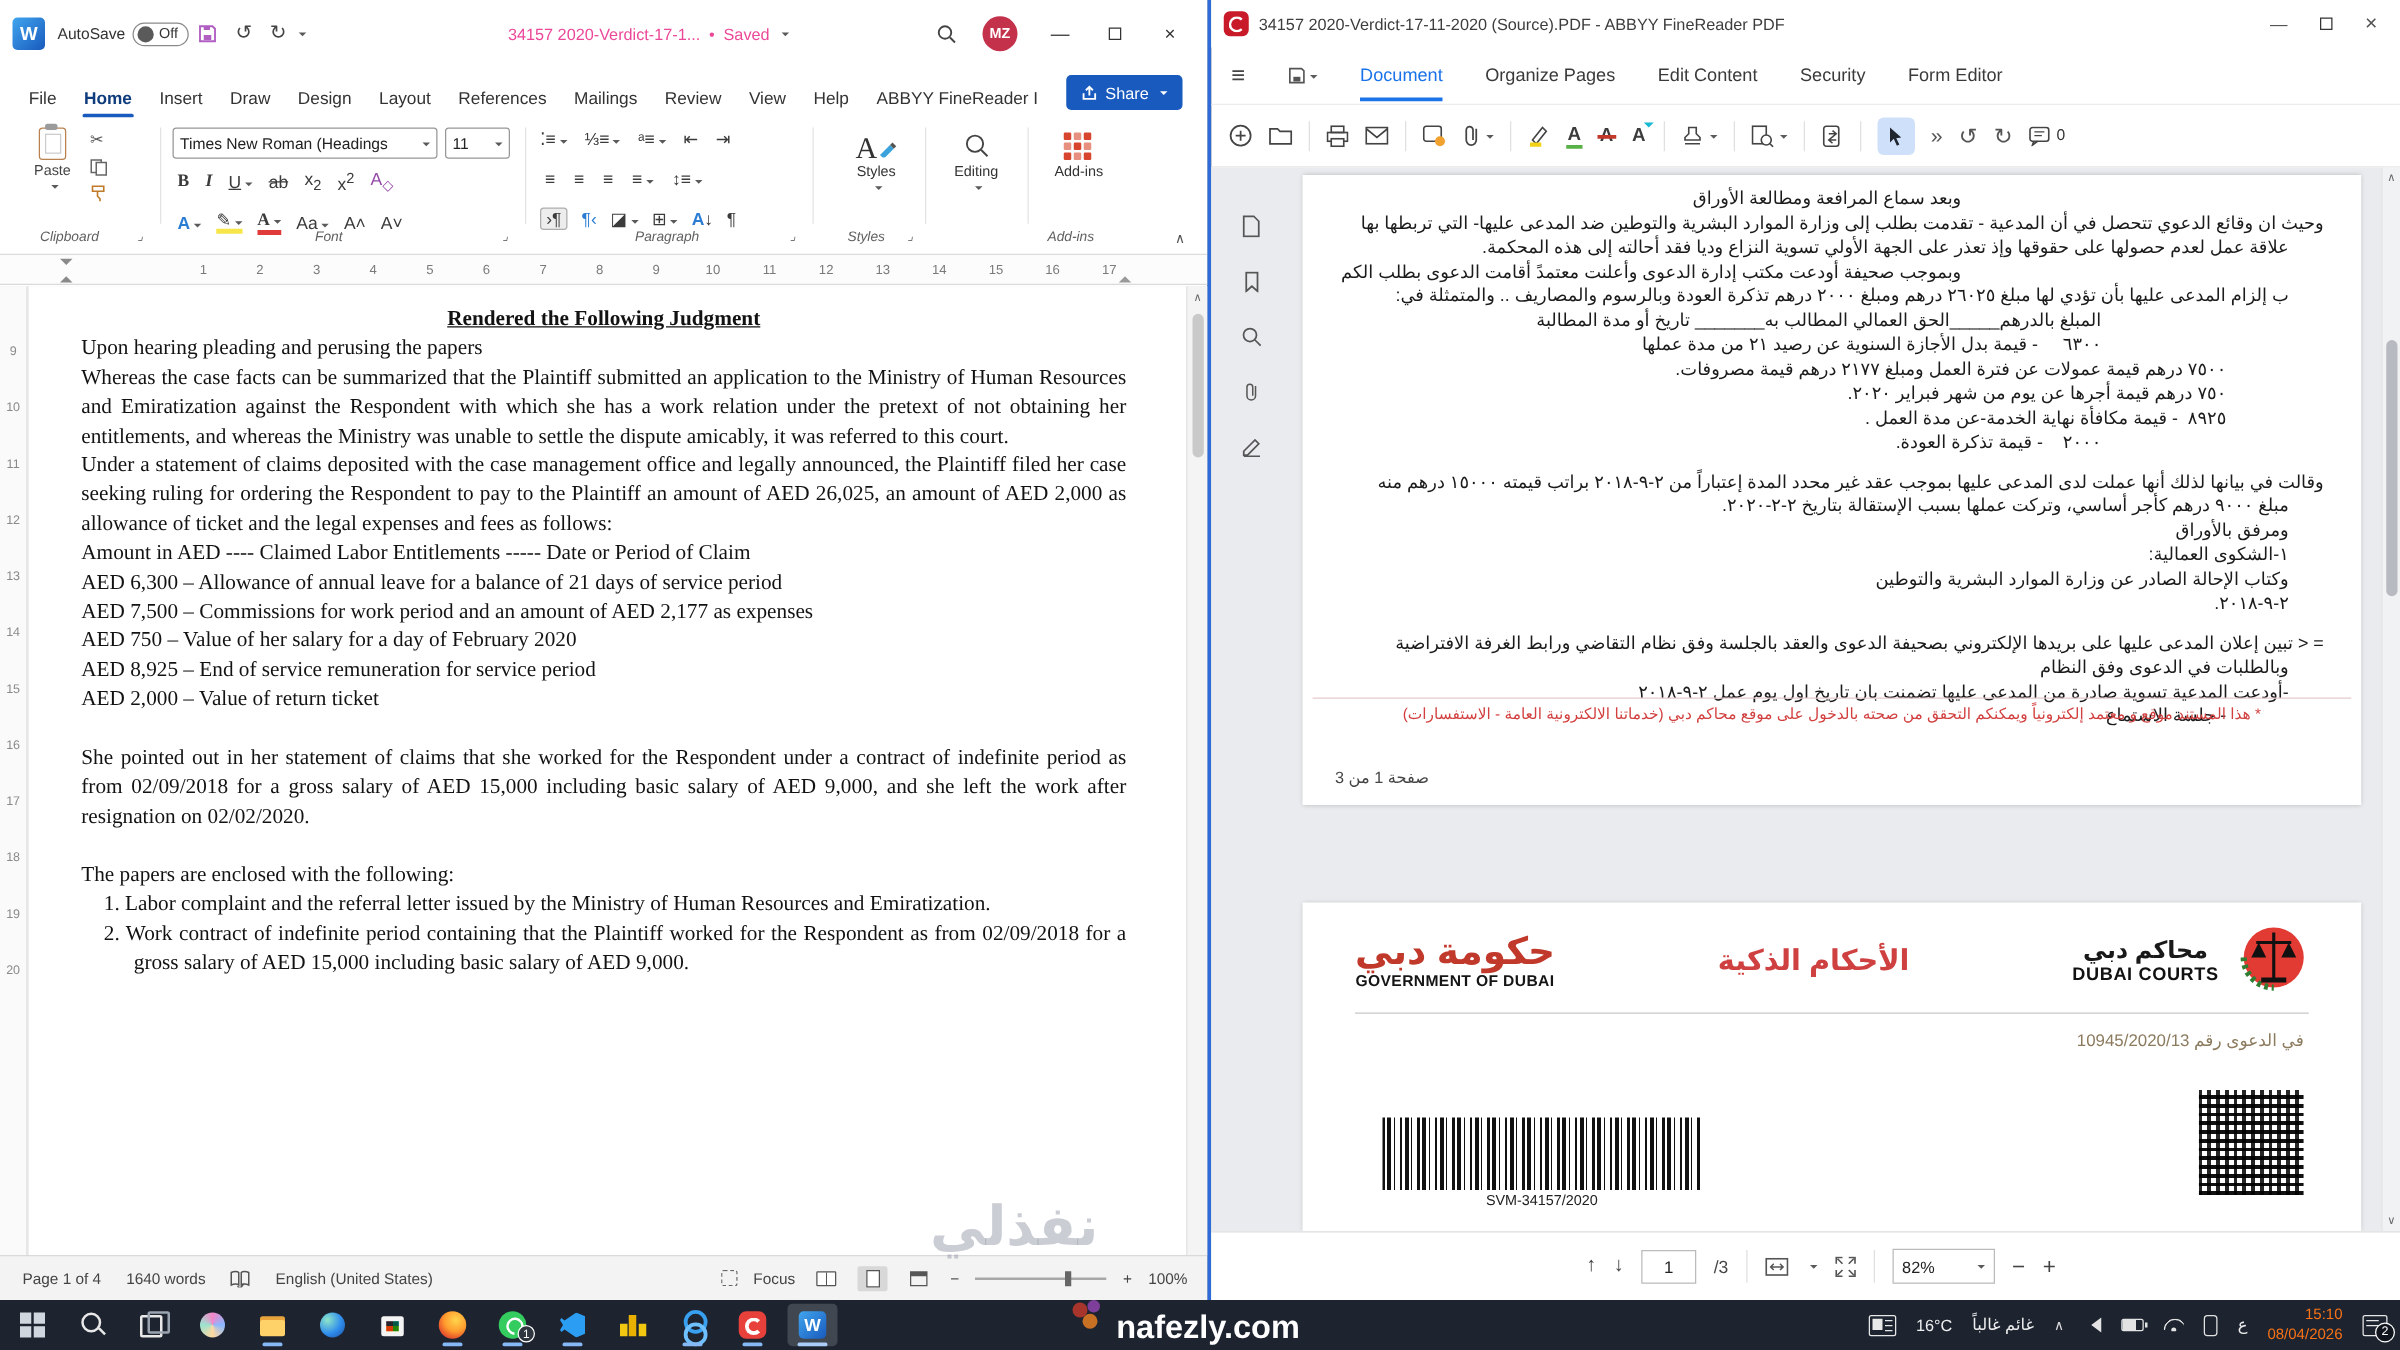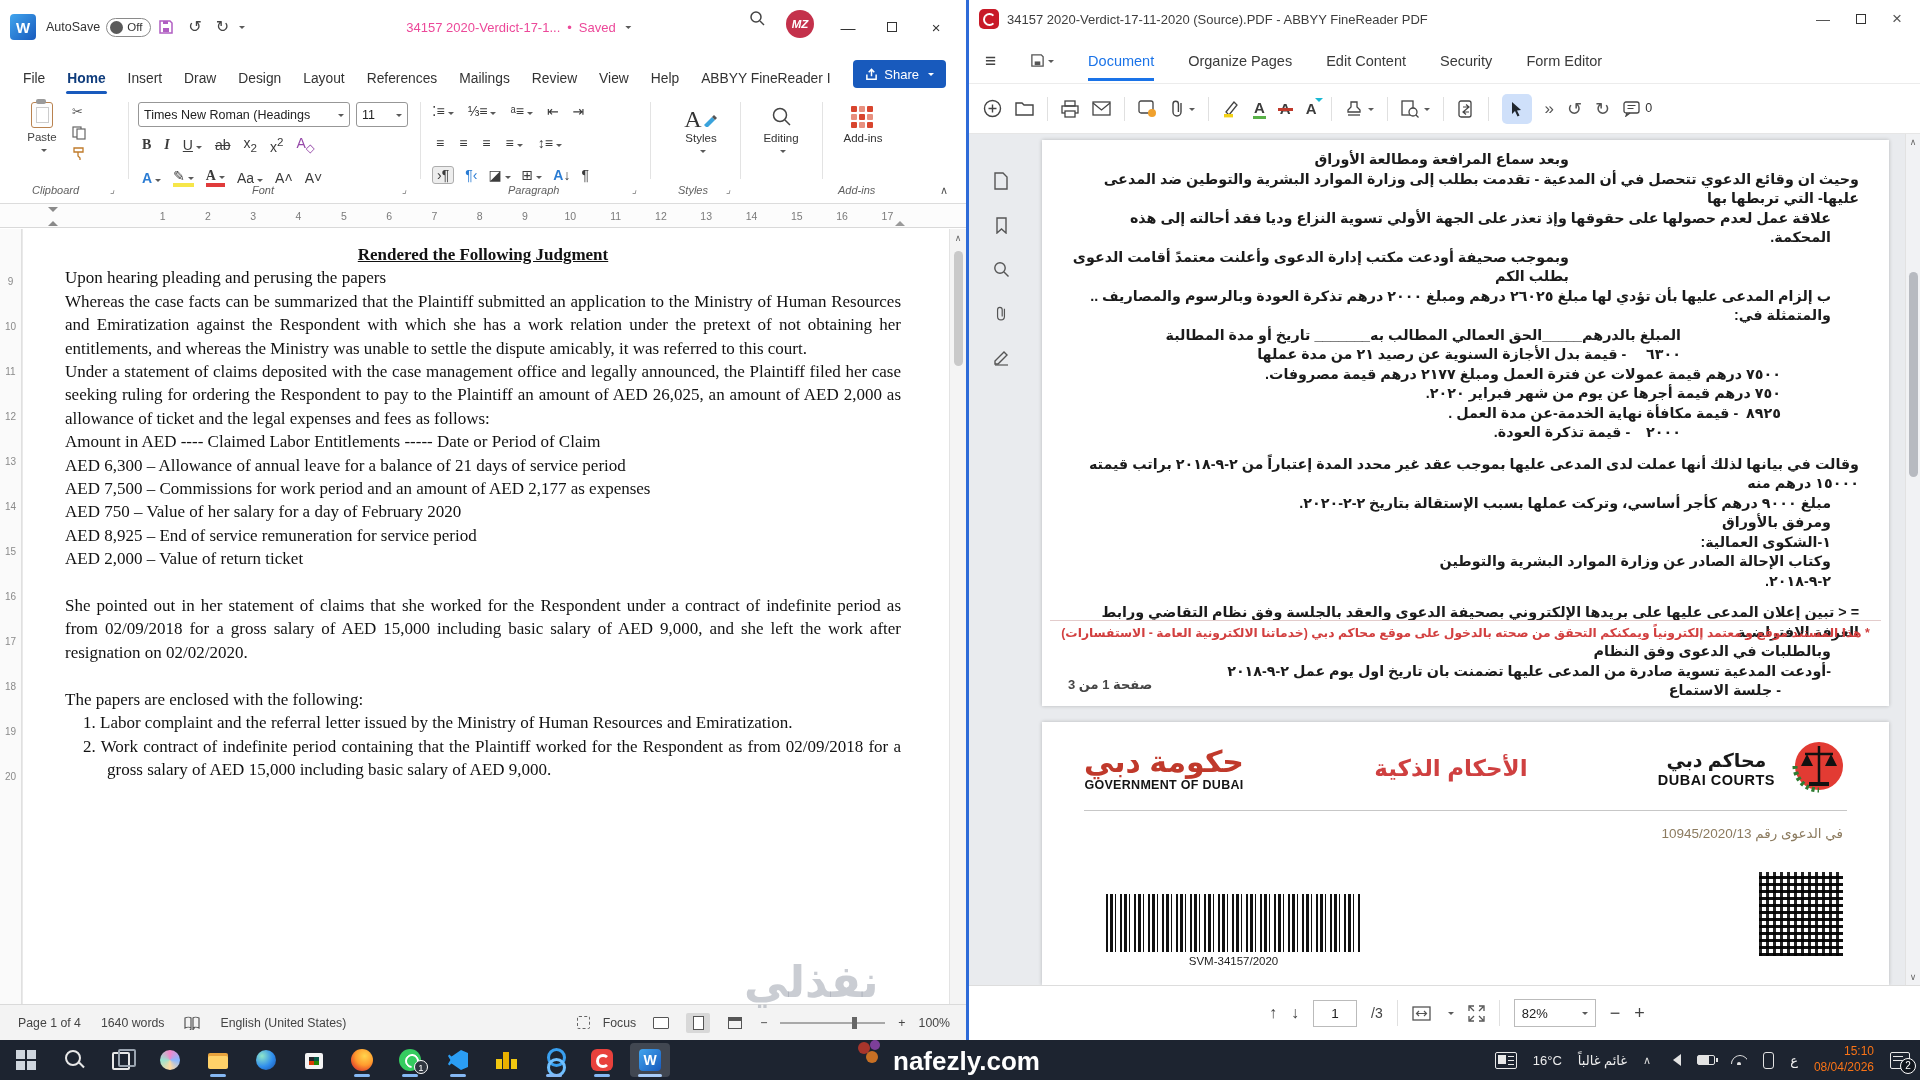--- a/index.html
+++ b/index.html
@@ -10,21 +10,21 @@
   
   #word{position:absolute;left:0;top:0;width:966px;height:1040px;background:#fff;}
   .w-titlebar{position:relative;height:54px;background:#fff;display:flex;align-items:center;padding:0 10px;}
   .w-logo{width:26px;height:26px;border-radius:4px;background:linear-gradient(135deg,#41a5ee,#185abd);
           color:#fff;font-weight:bold;font-size:15px;display:flex;align-items:center;justify-content:center;margin-right:10px;}
   .autosave{display:flex;align-items:center;gap:6px;font-size:12.5px;color:#333;}
   .as-pill{display:flex;align-items:center;gap:4px;border:1px solid #8a8a8a;border-radius:11px;padding:2px 8px 2px 3px;font-size:11.5px;}
   .as-knob{width:13px;height:13px;border-radius:50%;background:#5a5a5a;}
   .tb-ic{font-size:16px;color:#444;margin:0 7px;line-height:1;}
   .w-title-center{position:absolute;left:50%;transform:translateX(-50%);display:flex;align-items:center;gap:7px;font-size:13px;color:#ec4899;margin-left:36px;}
-  .w-title-right{margin-left:auto;display:flex;align-items:flex-start;gap:4px;font-style:italic;}
+  .w-title-right{margin-left:auto;display:flex;align-items:center;gap:4px;}
   .avatar{width:28px;height:28px;border-radius:50%;background:#c4314b;color:#fff;font-size:11.5px;font-weight:bold;
           display:flex;align-items:center;justify-content:center;margin:0 10px;}
   .winbtn{width:40px;height:34px;display:flex;align-items:center;justify-content:center;font-size:15px;color:#333;}
   .maxbox{width:10px;height:10px;border:1.2px solid #333;}
   .caret{display:inline-block;width:0;height:0;border:3.5px solid transparent;border-top-color:#5a5a5a;margin-left:3px;position:relative;top:2px;}
 
   .w-tabs{position:relative;height:40px;display:flex;align-items:flex-end;padding:0 4px 0 12px;background:#fff;font-size:13.8px;color:#333;}
   .w-tab{padding:8px 11px;position:relative;white-space:nowrap;}
   .w-tab.active{font-weight:bold;color:#0f3c7c;}
   .w-tab.active::after{content:"";position:absolute;left:10px;right:10px;bottom:0;height:3px;background:#185abd;border-radius:2px;}
@@ -112,21 +112,21 @@
   .letterA{font-size:15px;font-weight:bold;position:relative;padding:0 1px;}
   .letterA.green{border-bottom:3px solid #58b147;}
   .letterA.strike::after{content:"";position:absolute;left:-1px;right:-1px;top:8px;height:3px;background:#c0392b;}
   .letterA.caretblue::before{content:"";position:absolute;right:-5px;top:-2px;border:4px solid transparent;border-top-color:#19b9d4;}
   .pointer-btn{width:30px;height:30px;border-radius:5px;background:#cfe0fa;display:flex;align-items:center;justify-content:center;}
   .cmt-count{font-size:12.5px;color:#333;margin-left:2px;}
 
   .a-content{position:absolute;left:0;top:134px;right:0;height:851px;background:#e9ebee;overflow:hidden;}
   .rail{position:absolute;left:0;top:0;bottom:0;width:64px;display:flex;flex-direction:column;align-items:center;gap:27px;padding-top:38px;color:#555;}
   .pdf-page{position:absolute;left:73px;right:31px;background:#fff;box-shadow:0 0 4px rgba(0,0,0,.22);}
-  #pdf1{top:6px;height:566px;font-weight:bold;}
+  #pdf1{top:6px;height:504px;}
   #pdf2{top:588px;height:263px;}
   .ar-text{position:absolute;left:26px;right:30px;top:10px;direction:rtl;}
   .ar-line{font-size:14.3px;line-height:19.5px;color:#1b1b1b;text-align:right;}
   .ind1{padding-right:28px;}.ind2{padding-right:78px;}.ind3{padding-right:178px;}.ind4{padding-right:290px;}
   .ar-blank{height:12px;}
   .pdf-hr{margin:10px 8px 0;border:0;border-top:1px solid #e3cccc;}
   .note{color:#d23f3f;font-size:12.3px;text-align:center;margin-top:5px;direction:rtl;}
   .pagelabel{font-size:13px;color:#454545;margin:8px 8px 0;direction:rtl;text-align:left;}
 
   .p2-header{display:flex;align-items:center;justify-content:space-between;padding:16px 42px 10px;}

